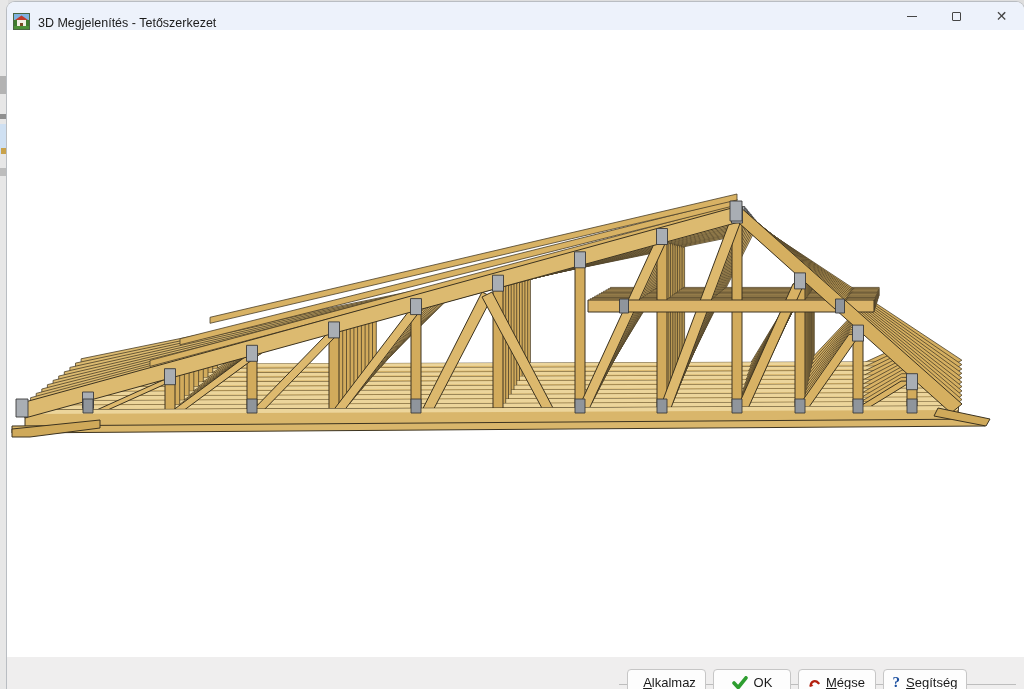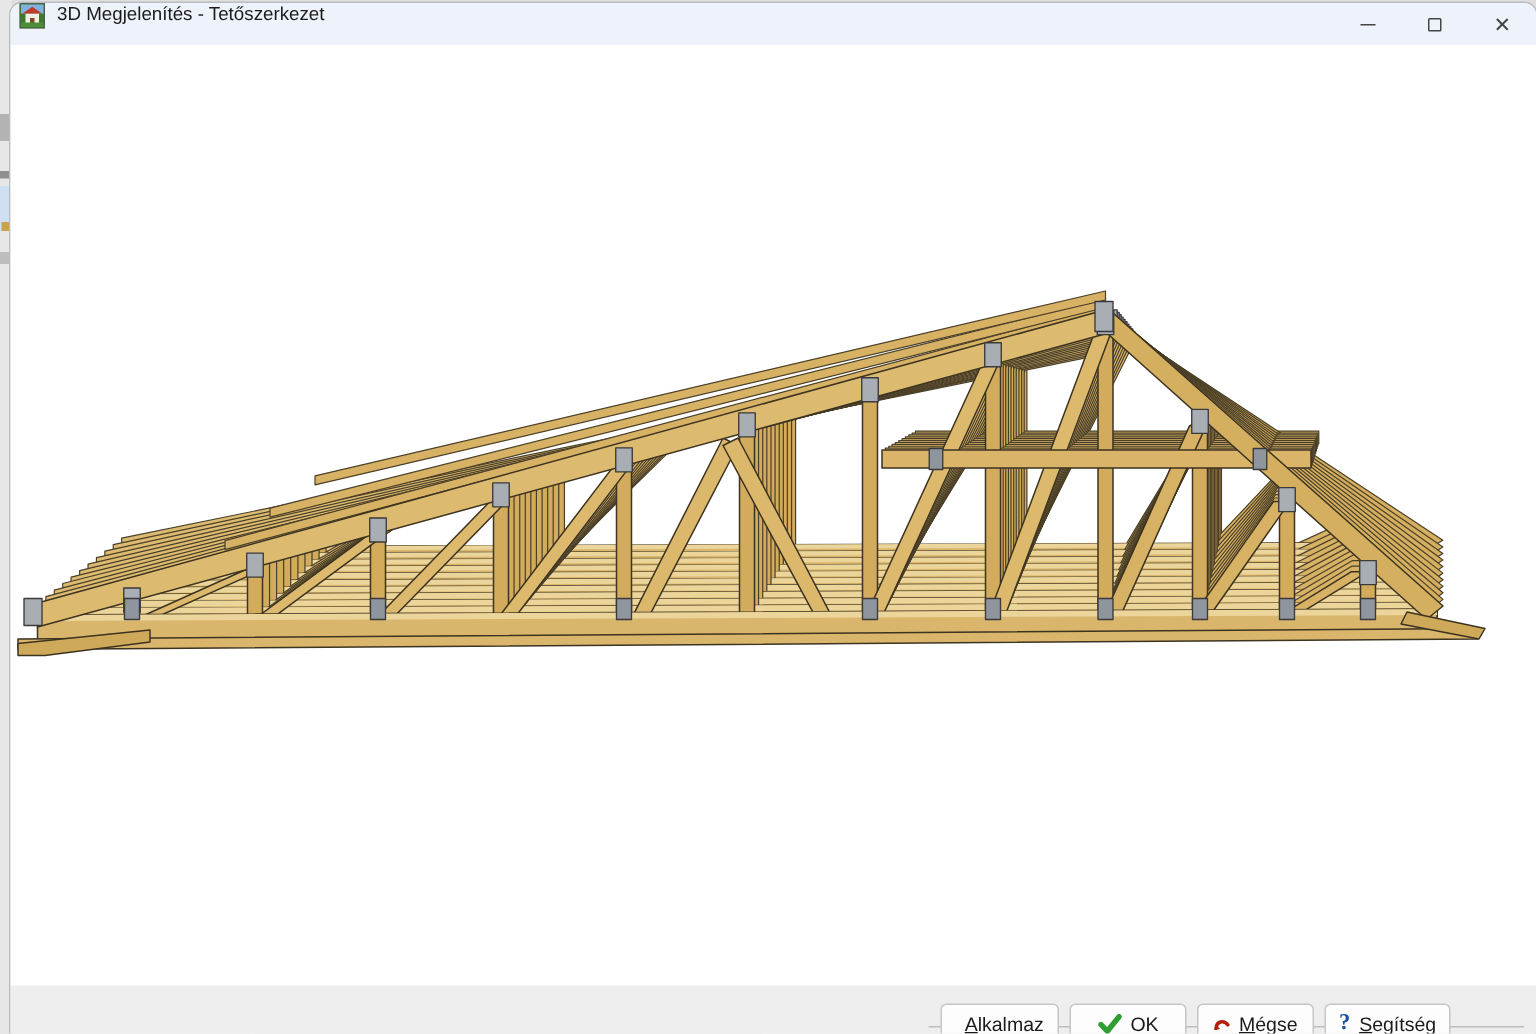--- a/index.html
+++ b/index.html
@@ -14,21 +14,21 @@
   #bg-strip .frag3 { position:absolute; left:0; top:124px; width:7px; height:30px; background:#cfe0f2; }
   #bg-strip .frag4 { position:absolute; left:1px; top:148px; width:5px; height:6px; background:#c9a24a; }
   #bg-strip .frag5 { position:absolute; left:0; top:168px; width:6px; height:8px; background:#bdbdbd; }
 
   
   #window { position:absolute; left:7px; top:2px; width:1017px; height:700px;
             background:#fff; border-radius:8px; box-shadow:0 0 0 1px #b9bdc2;
             overflow:hidden; }
 
   #title-bar { position:absolute; left:0; top:0; width:100%; height:28px;
-               background:#edf2fb; display:flex; align-items:flex-start; }
+               background:#edf2fb; display:flex; align-items:flex-end; }
   #app-icon { width:17px; height:17px; margin-left:6px; flex:0 0 auto; }
   #title-text { margin-left:8px; font-size:12.5px; color:#1b1b1b; white-space:nowrap; }
   .win-controls { position:absolute; right:0; top:0; height:28px; display:flex; }
   .win-btn { width:45px; height:28px; display:flex; align-items:center; justify-content:center;
              color:#454545; cursor:default; }
   .glyph-min  { width:10px; height:0; border-top:1.4px solid #454545; display:block; }
   .glyph-max  { width:9px; height:9px; border:1.3px solid #454545; border-radius:1px; display:block; }
   .glyph-close{ font-size:14px; line-height:1; color:#454545; }
 
   #viewport { position:absolute; left:0; top:28px; width:100%; height:627px; background:#ffffff; }

